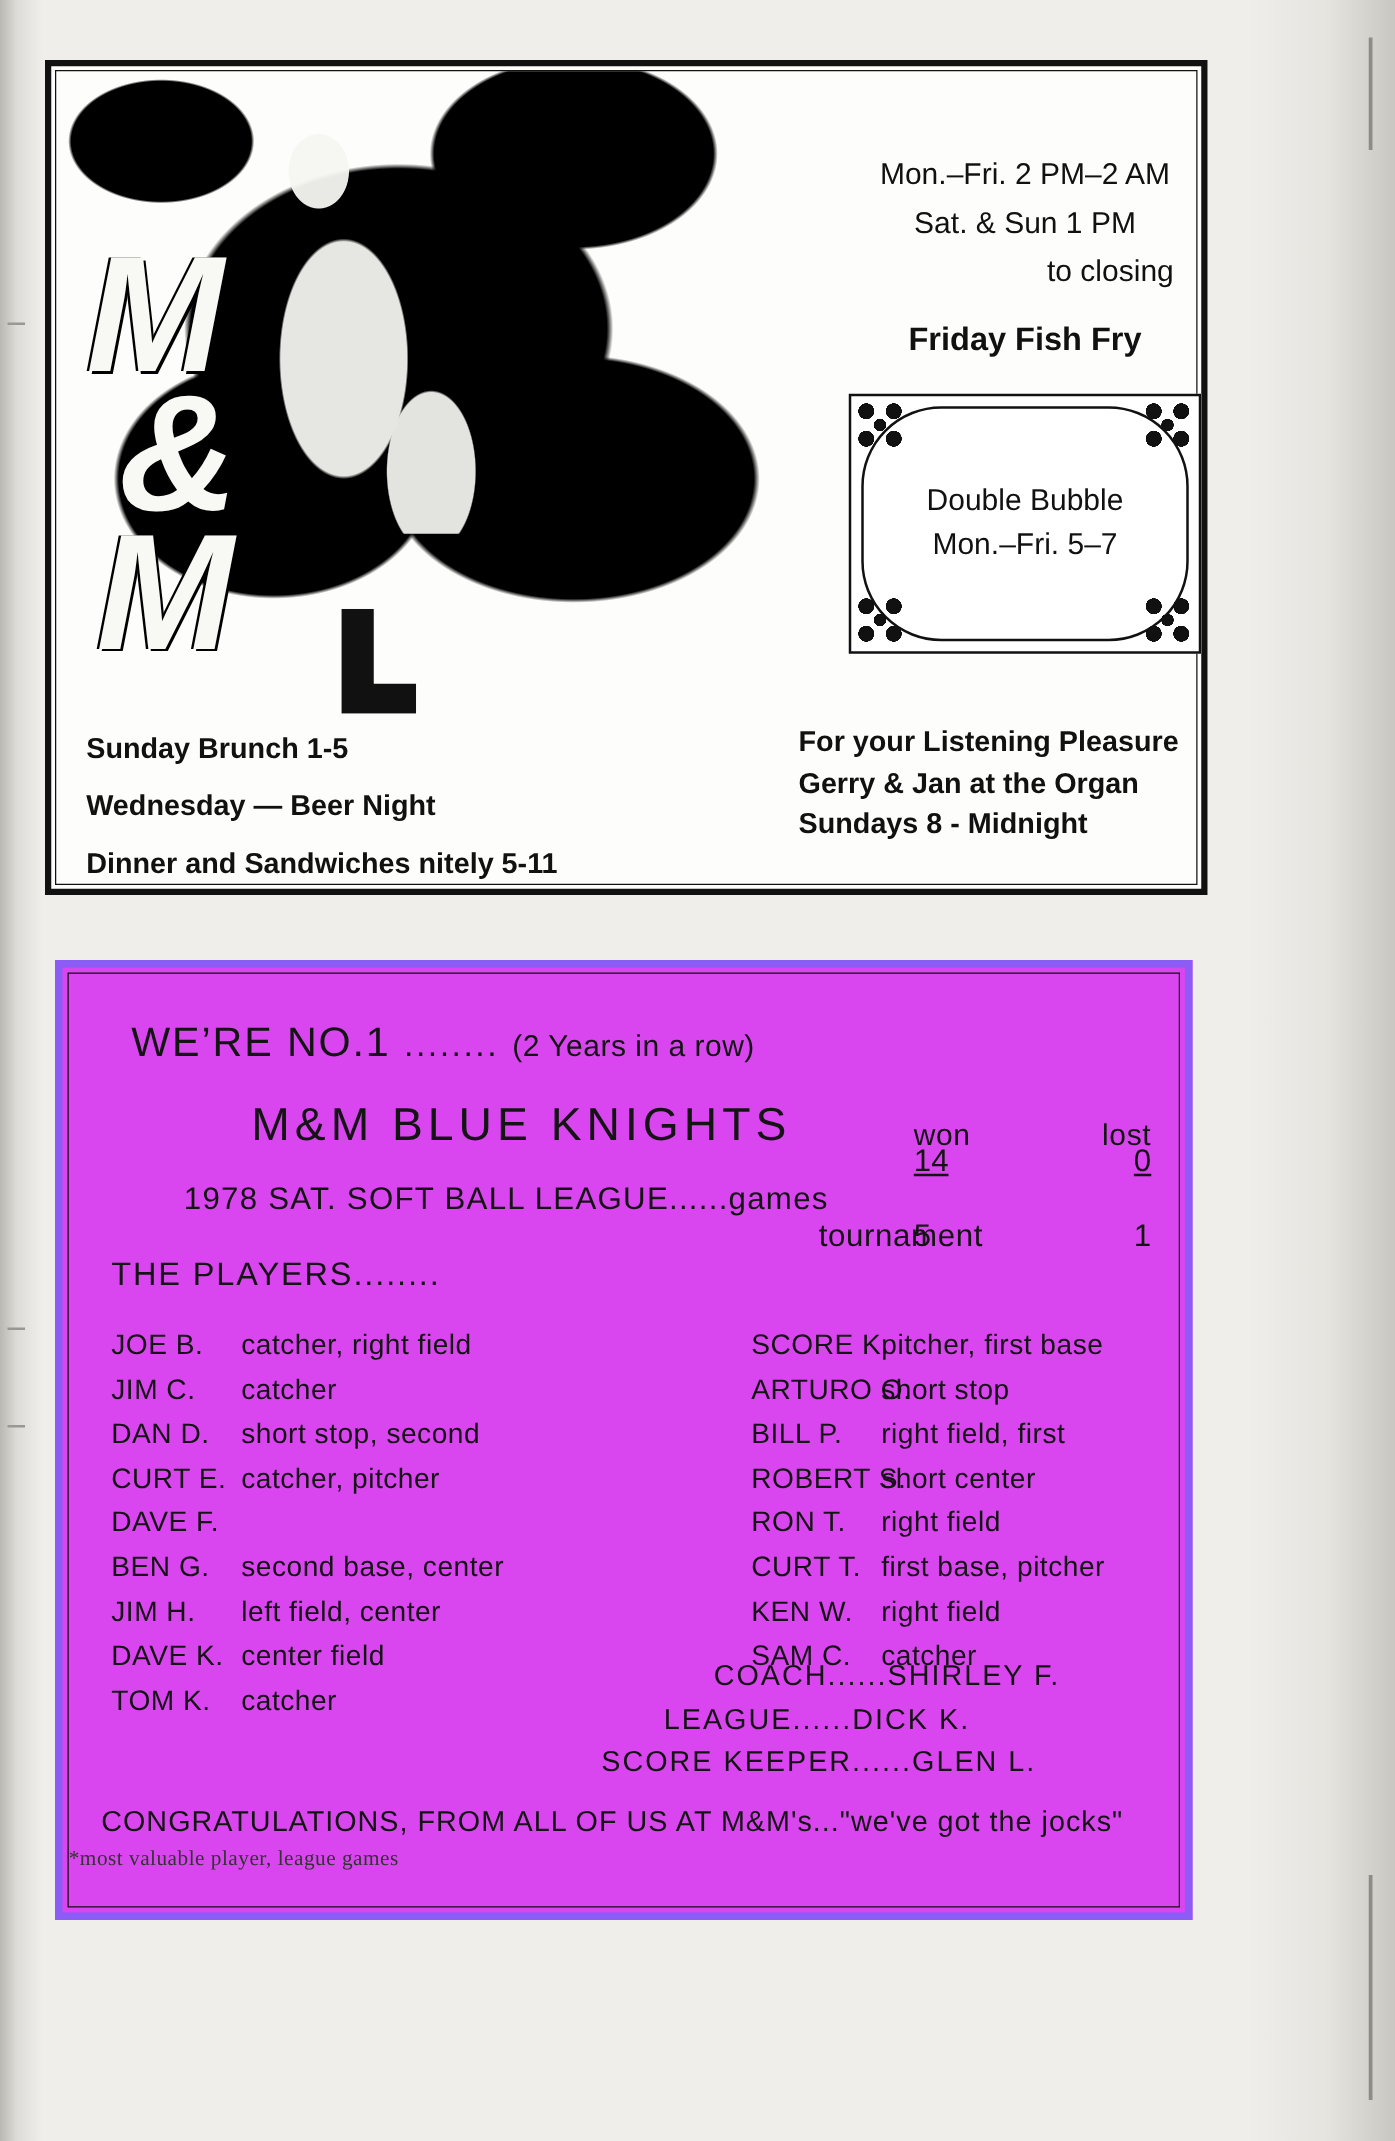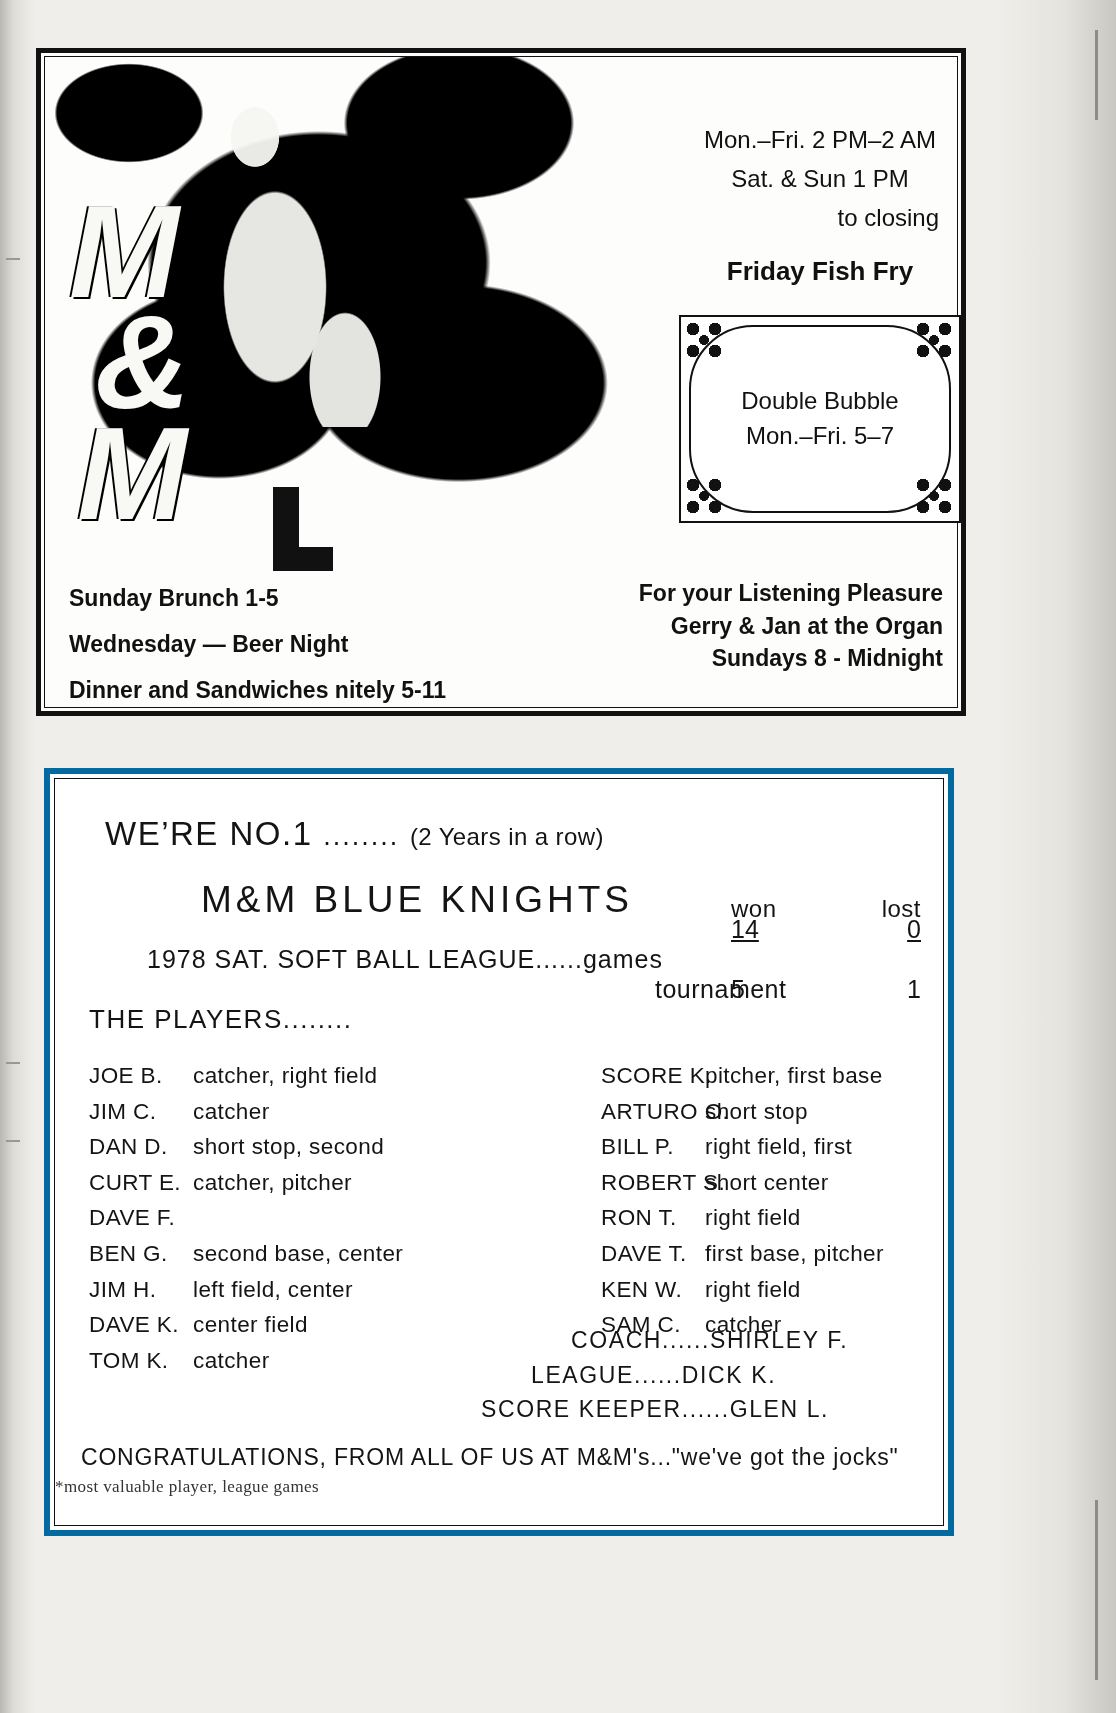--- a/index.html
+++ b/index.html
@@ -182,36 +182,36 @@
     top: 518px;
     font-weight: bold;
     font-size: 23px;
     color: #111;
     line-height: 2.0;
   }
   .ad-bottom-right {
     position: absolute;
     right: 14px;
     top: 520px;
-    text-align: right;
+    text-align: left;
     font-weight: bold;
     font-size: 23px;
     color: #111;
     line-height: 1.42;
   }
 
   
   .team-box {
     position: absolute;
     left: 44px;
     top: 768px;
     width: 910px;
     height: 768px;
-    border: 6px solid #0369a1;
-    background: #ffffff;
+    border: 6px solid #8b5cf6;
+    background: #d946ef;
     box-sizing: border-box;
   }
   .team-inner {
     position: absolute;
     left: 4px; top: 4px; right: 4px; bottom: 4px;
     border: 1px solid #111;
     box-sizing: border-box;
     padding: 22px 26px;
   }
   .thin-font {
@@ -468,21 +468,21 @@
           </div>
           <div class="p-row">
             <span class="p-name">ROBERT S.</span>
             <span class="p-pos">short center</span>
           </div>
           <div class="p-row">
             <span class="p-name">RON T.</span>
             <span class="p-pos">right field</span>
           </div>
           <div class="p-row">
-            <span class="p-name">DAVE T.</span>
+            <span class="p-name">CURT T.</span>
             <span class="p-pos">first base, pitcher</span>
           </div>
           <div class="p-row">
             <span class="p-name">KEN W.</span>
             <span class="p-pos">right field</span>
           </div>
           <div class="p-row">
             <span class="p-name">SAM C.</span>
             <span class="p-pos">catcher</span>
           </div>

